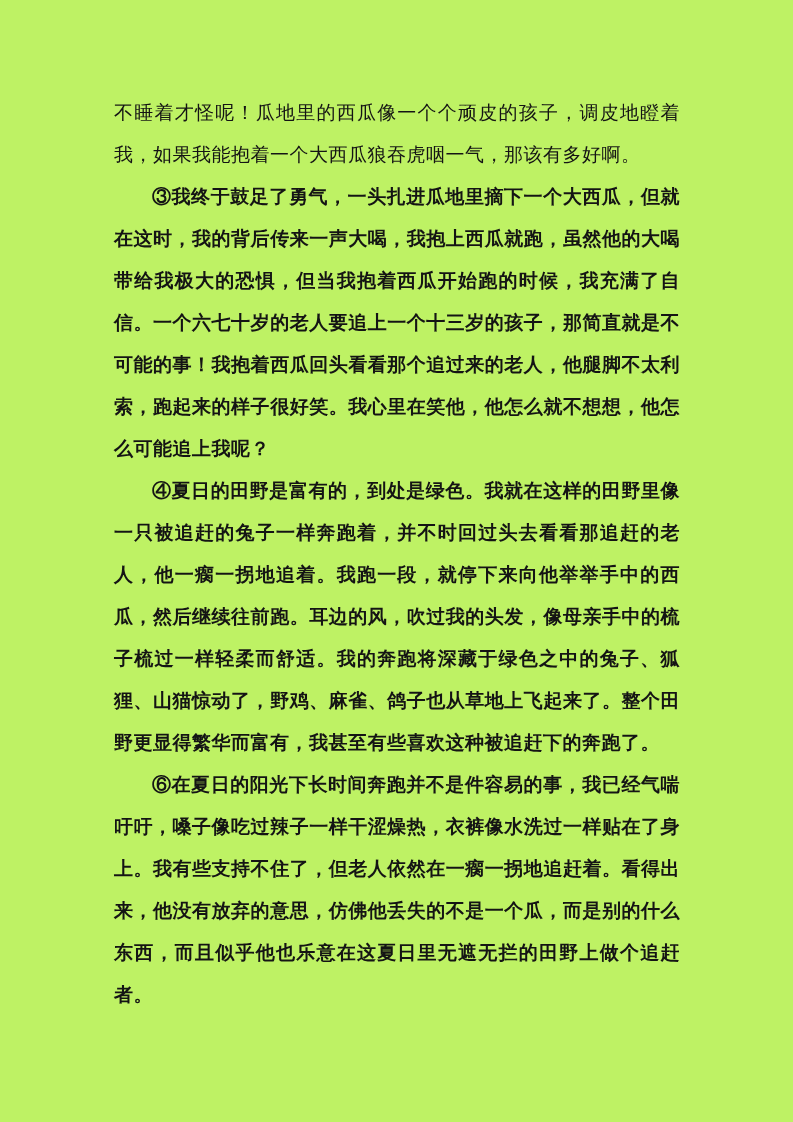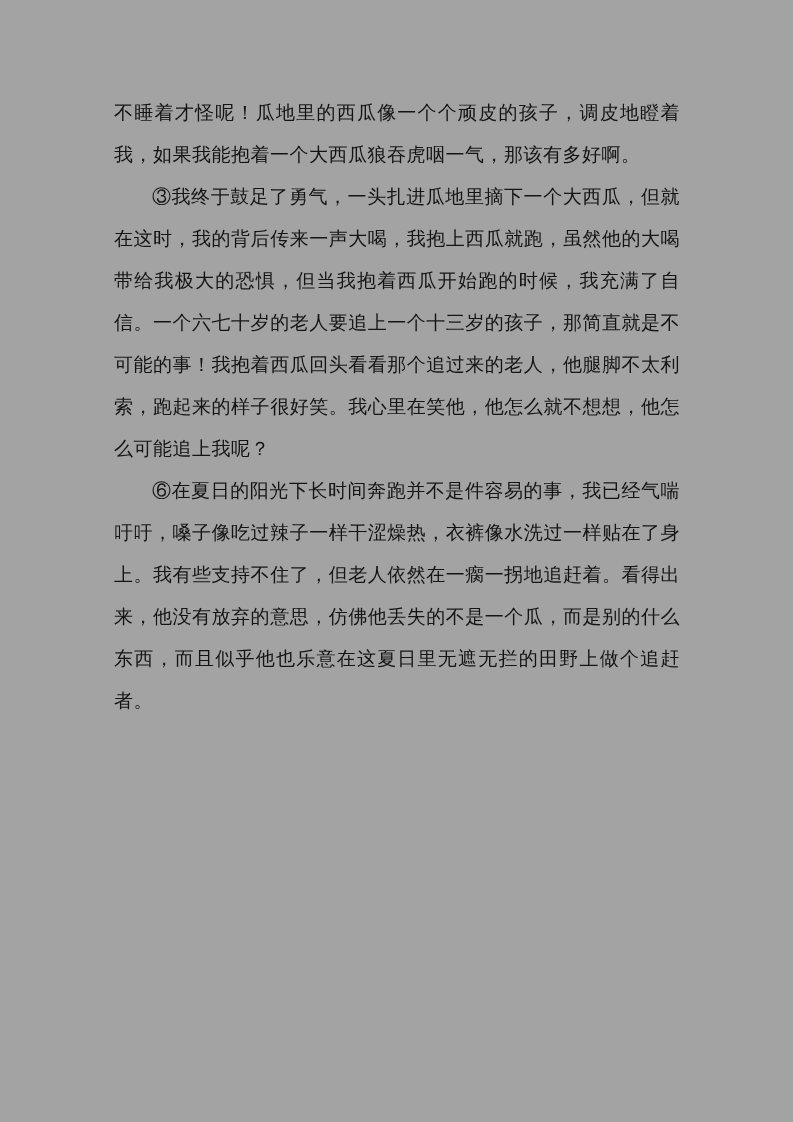--- a/index.html
+++ b/index.html
@@ -4,21 +4,21 @@
 <style>
   html, body {
     margin: 0;
     padding: 0;
     background: #ffffff;
   }
   .page {
     position: relative;
     width: 793px;
     height: 1122px;
-    background: #a3a3a3;
+    background: #bef264;
     overflow: hidden;
     box-sizing: border-box;
   }
   .content {
     position: absolute;
     left: 114px;
     top: 92px;
     width: 566px;
   }
   p.para {
@@ -28,24 +28,26 @@
     font-size: 19px;
     line-height: 42px;
     color: #141414;
     text-align: justify;
     text-justify: inter-ideograph;
     letter-spacing: 0.5px;
     word-break: break-all;
   }
   p.para.indent {
     text-indent: 2em;
+    font-weight: bold;
   }
 </style>
 </head>
 <body>
 
 <div class="page">
   <div class="content">
     <p class="para">不睡着才怪呢！瓜地里的西瓜像一个个顽皮的孩子，调皮地瞪着我，如果我能抱着一个大西瓜狼吞虎咽一气，那该有多好啊。</p>
     <p class="para indent">③我终于鼓足了勇气，一头扎进瓜地里摘下一个大西瓜，但就在这时，我的背后传来一声大喝，我抱上西瓜就跑，虽然他的大喝带给我极大的恐惧，但当我抱着西瓜开始跑的时候，我充满了自信。一个六七十岁的老人要追上一个十三岁的孩子，那简直就是不可能的事！我抱着西瓜回头看看那个追过来的老人，他腿脚不太利索，跑起来的样子很好笑。我心里在笑他，他怎么就不想想，他怎么可能追上我呢？</p>
+    <p class="para indent">④夏日的田野是富有的，到处是绿色。我就在这样的田野里像一只被追赶的兔子一样奔跑着，并不时回过头去看看那追赶的老人，他一瘸一拐地追着。我跑一段，就停下来向他举举手中的西瓜，然后继续往前跑。耳边的风，吹过我的头发，像母亲手中的梳子梳过一样轻柔而舒适。我的奔跑将深藏于绿色之中的兔子、狐狸、山猫惊动了，野鸡、麻雀、鸽子也从草地上飞起来了。整个田野更显得繁华而富有，我甚至有些喜欢这种被追赶下的奔跑了。</p>
     <p class="para indent">⑥在夏日的阳光下长时间奔跑并不是件容易的事，我已经气喘吁吁，嗓子像吃过辣子一样干涩燥热，衣裤像水洗过一样贴在了身上。我有些支持不住了，但老人依然在一瘸一拐地追赶着。看得出来，他没有放弃的意思，仿佛他丢失的不是一个瓜，而是别的什么东西，而且似乎他也乐意在这夏日里无遮无拦的田野上做个追赶者。</p>
   </div>
 </div>
 
 </body></html>

